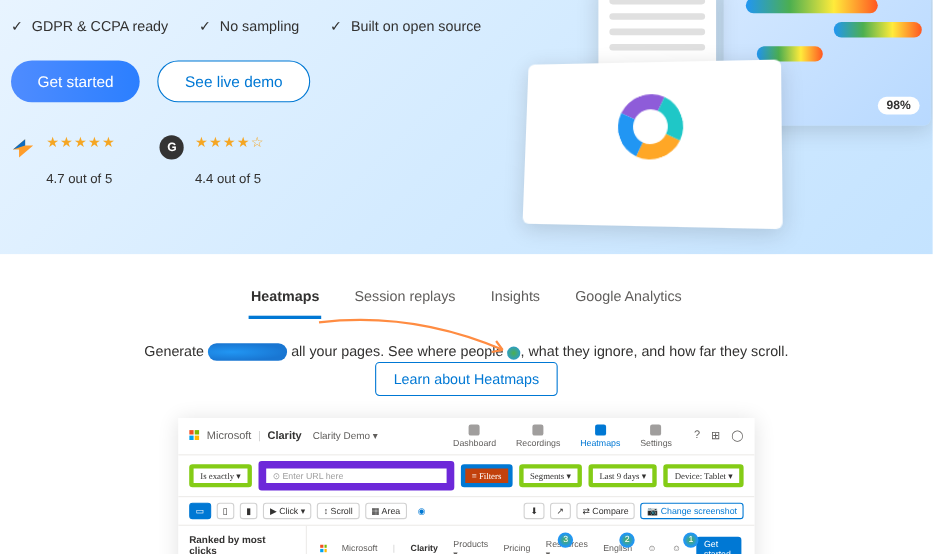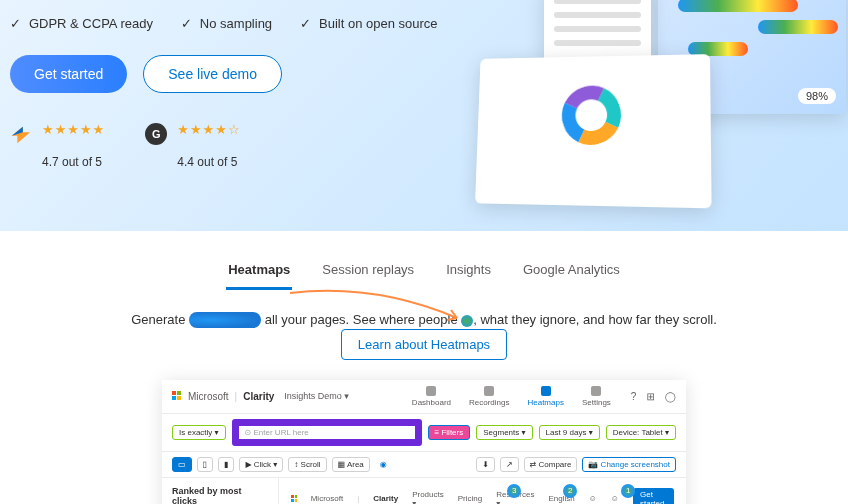--- a/index.html
+++ b/index.html
@@ -24,21 +24,21 @@
 .g2-logo { width: 22px; height: 22px; background: #333; border-radius: 50%; display: flex; align-items: center; justify-content: center; color: #fff; font-size: 11px; font-weight: bold; }
 
 .hero-illustration { position: absolute; right: 0; top: -20px; width: 400px; height: 240px; }
 .mock-window { position: absolute; background: #fff; border-radius: 6px; box-shadow: 0 4px 20px rgba(0,0,0,0.15); }
 .mock-window-1 { top: 75px; left: 25px; width: 235px; height: 150px; transform: perspective(500px) rotateY(-8deg) rotateX(6deg); }
 .mock-window-2 { top: 4px; left: 96px; width: 107px; height: 100px; }
 .mock-window-3 { top: 4px; left: 210px; width: 188px; height: 130px; background: linear-gradient(135deg, #d4e8ff 0%, #b8d9ff 100%); }
 .donut { width: 60px; height: 60px; border-radius: 50%; border: 14px solid; border-top-color: #8e5cd9; border-right-color: #1fc7c7; border-bottom-color: #ffa726; border-left-color: #2196f3; position: absolute; top: 30px; left: 88px; transform: rotate(-20deg); }
 .mw3-blob { position: absolute; height: 14px; border-radius: 7px; background: linear-gradient(90deg, #2196f3, #4caf50, #ffeb3b, #ff5722); }
 .mw2-line { background: #e0e0e0; height: 6px; border-radius: 3px; margin: 8px 10px; }
-.pct-badge { position: absolute; right: 10px; bottom: 10px; background: #fff; border-radius: 10px; padding: 2px 8px; font-size: 11px; font-weight: 400; }
+.pct-badge { position: absolute; right: 10px; bottom: 10px; background: #fff; border-radius: 10px; padding: 2px 8px; font-size: 11px; font-weight: 700; }
 
 .tabs { display: flex; justify-content: center; gap: 28px; margin-top: 27px; }
 .tab { font-size: 13px; color: #605e5c; cursor: pointer; padding: 4px 2px 10px 2px; }
 .tab.active { color: #323130; font-weight: 600; border-bottom: 3px solid #0078d4; }
 
 .desc { text-align: center; font-size: 13px; color: #323130; margin-top: 22px; position: relative; }
 .desc .smear { display: inline-block; width: 72px; height: 16px; background: radial-gradient(ellipse at 30% 50%, #2196f3 0%, #1976d2 70%); border-radius: 8px; vertical-align: middle; position: relative; top: -1px; }
 .desc-arrow { position: absolute; top: -24px; left: 285px; width: 180px; height: 38px; pointer-events: none; }
 
 .learn-btn-wrap { text-align: center; }
@@ -48,22 +48,22 @@
 .demo-top { display: flex; align-items: center; padding: 6px 10px; border-bottom: 1px solid #edebe9; }
 .demo-brand { color: #605e5c; font-size: 10px; display: flex; align-items: center; gap: 6px; }
 .demo-brand b { color: #323130; }
 .demo-dropdown { margin-left: 10px; color: #605e5c; font-size: 9px; }
 .demo-nav { margin-left: auto; display: flex; gap: 18px; font-size: 8px; color: #605e5c; align-items: center; }
 .demo-nav-item { display: flex; flex-direction: column; align-items: center; gap: 2px; }
 .demo-nav-ico { width: 10px; height: 10px; background: #605e5c; border-radius: 2px; opacity: 0.6; }
 .demo-top-icons { margin-left: 20px; display: flex; gap: 10px; color: #605e5c; font-size: 10px; }
 
 .demo-filter-row { display: flex; align-items: center; padding: 5px 10px; gap: 6px; border-bottom: 1px solid #edebe9; font-size: 8px; }
-.chip { border: 1px solid #84cc16; border-radius: 3px; padding: 2px 6px; color: #323130; background: #fff; }
-.chip-blue { background: #ec4899; color: #fff; border-color: #0078d4; }
+.chip { border: 4px solid #84cc16; border-radius: 3px; padding: 2px 6px; color: #323130; background: #fff; font-family: Liberation Serif, serif; }
+.chip-blue { background: #c2410c; color: #fff; border-color: #0078d4; }
 .chip-input { flex: 1; color: #a0a0a0; border: 7px solid #6d28d9; border-radius: 3px; padding: 2px 6px; }
 
 .demo-tools-row { display: flex; align-items: center; padding: 5px 10px; gap: 5px; border-bottom: 1px solid #edebe9; font-size: 8px; }
 .tool-btn { border: 1px solid #d1d1d1; border-radius: 3px; padding: 2px 5px; color: #323130; }
 .tool-btn.primary { background: #0078d4; color: #fff; border-color: #0078d4; }
 .spacer { flex: 1; }
 
 .demo-body { display: flex; }
 .demo-left { width: 148px; padding: 8px 10px; border-right: 1px solid #edebe9; }
 .demo-left-title { font-size: 9px; font-weight: 600; }
@@ -162,21 +162,21 @@
       <svg width="10" height="10">
           <rect width="4" height="4" fill="#f25022"></rect>
           <rect x="5" width="4" height="4" fill="#7fba00"></rect>
           <rect y="5" width="4" height="4" fill="#00a4ef"></rect>
           <rect x="5" y="5" width="4" height="4" fill="#ffb900"></rect>
         </svg>
       <span>Microsoft</span> 
         <span style="color:#d1d1d1;">|</span> 
         <b>Clarity</b>
     </div>
-    <div class="demo-dropdown">Insights Demo ▾</div>
+    <div class="demo-dropdown">Clarity Demo ▾</div>
     <div class="demo-nav">
       <div class="demo-nav-item">
           <div class="demo-nav-ico"></div>
           <span>Dashboard</span>
         </div>
       <div class="demo-nav-item">
           <div class="demo-nav-ico"></div>
           <span>Recordings</span>
         </div>
       <div class="demo-nav-item" style="color:#0078d4;">

